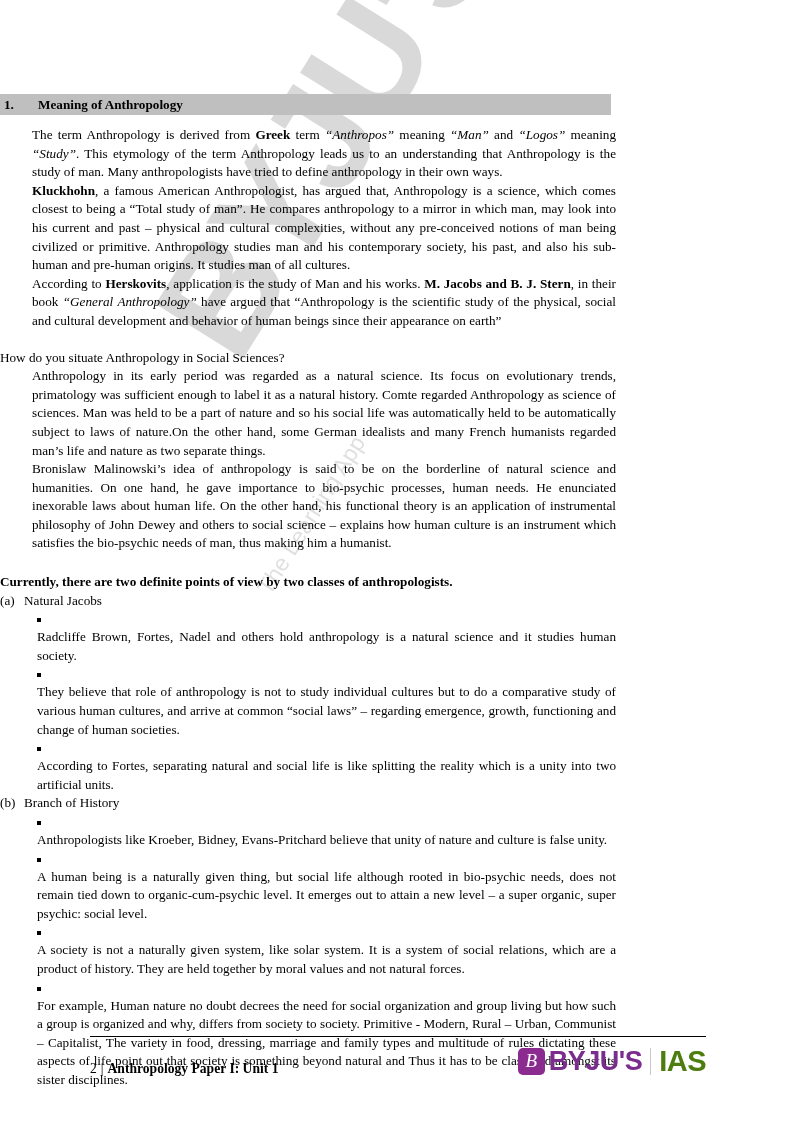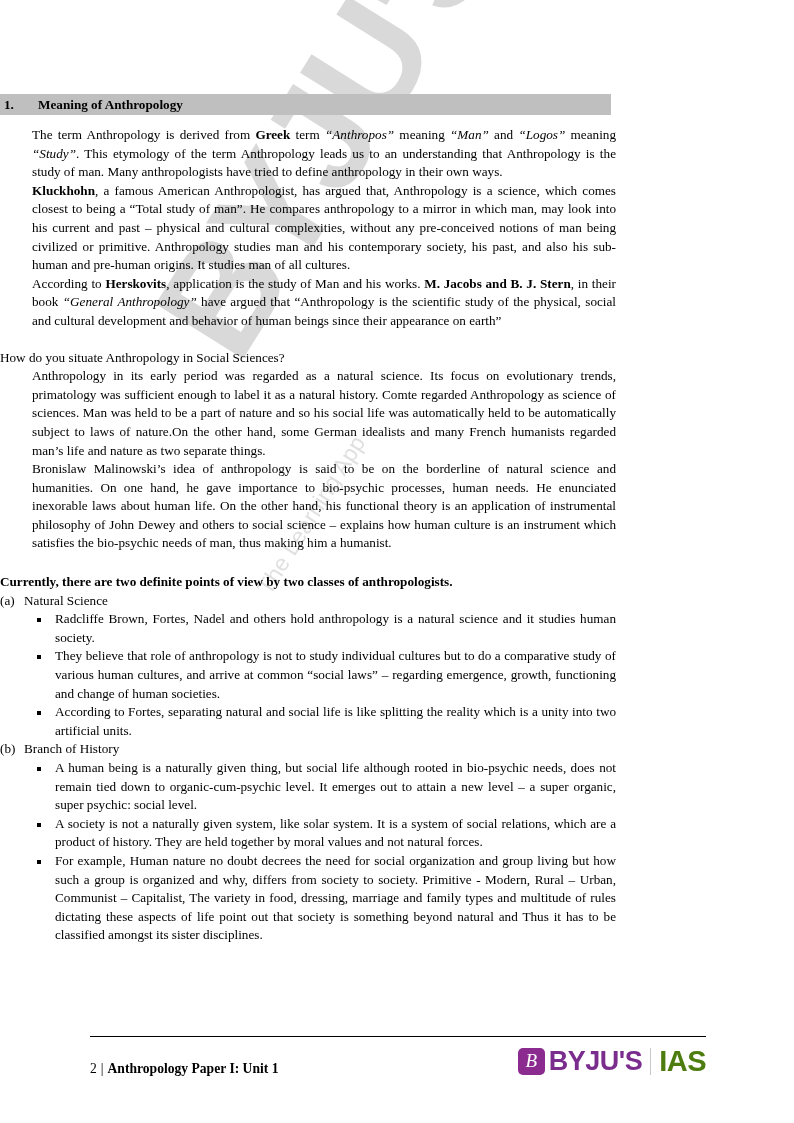--- a/index.html
+++ b/index.html
@@ -140,20 +140,21 @@
     margin: 0;
     padding: 0;
     list-style: none;
   }
   ul.bullets > li {
     display: flex;
     font-size: 13.2px;
     line-height: 18.6px;
     margin: 0;
     padding-left: 37px;
+    flex-direction: column;
   }
   .bullet-dot {
     flex: 0 0 18px;
     width: 18px;
     position: relative;
   }
   .bullet-dot::before {
     content: "";
     position: absolute;
     left: 0px;
@@ -276,21 +277,21 @@
     <p class="para">Anthropology in its early period was regarded as a natural science. Its focus on evolutionary trends, primatology was sufficient enough to label it as a natural history. Comte regarded Anthropology as science of sciences. Man was held to be a part of nature and so his social life was automatically held to be automatically subject to laws of nature.On the other hand, some German idealists and many French humanists regarded man’s life and nature as two separate things.</p>
 
     <p class="para">Bronislaw Malinowski’s idea of anthropology is said to be on the borderline of natural science and humanities. On one hand, he gave importance to bio-psychic processes, human needs. He enunciated inexorable laws about human life. On the other hand, his functional theory is an application of instrumental philosophy of John Dewey and others to social science – explains how human culture is an instrument which satisfies the bio-psychic needs of man, thus making him a humanist.</p>
 
     <div class="gap-lg"></div>
 
     <div class="bold-lead">Currently, there are two definite points of view by two classes of anthropologists.</div>
 
     <div class="alpha-item">
       <span class="alpha-marker">(a)</span>
-      <span class="alpha-label">Natural Science</span>
+      <span class="alpha-label">Natural Jacobs</span>
     </div>
     <ul class="bullets">
       <li>
           <span class="bullet-dot"></span>
           <span class="bullet-text">Radcliffe Brown, Fortes, Nadel and others hold anthropology is a natural science and it studies human society.</span>
         </li>
       <li>
           <span class="bullet-dot"></span>
           <span class="bullet-text">They believe that role of anthropology is not to study individual cultures but to do a comparative study of various human cultures, and arrive at common “social laws” – regarding emergence, growth, functioning and change of human societies.</span>
         </li>
@@ -298,20 +299,24 @@
           <span class="bullet-dot"></span>
           <span class="bullet-text">According to Fortes, separating natural and social life is like splitting the reality which is a unity into two artificial units.</span>
         </li>
     </ul>
 
     <div class="alpha-item">
       <span class="alpha-marker">(b)</span>
       <span class="alpha-label">Branch of History</span>
     </div>
     <ul class="bullets">
+      <li>
+          <span class="bullet-dot"></span>
+          <span class="bullet-text">Anthropologists like Kroeber, Bidney, Evans-Pritchard believe that unity of nature and culture is false unity.</span>
+        </li>
       <li>
           <span class="bullet-dot"></span>
           <span class="bullet-text">A human being is a naturally given thing, but social life although rooted in bio-psychic needs, does not remain tied down to organic-cum-psychic level. It emerges out to attain a new level – a super organic, super psychic: social level.</span>
         </li>
       <li>
           <span class="bullet-dot"></span>
           <span class="bullet-text">A society is not a naturally given system, like solar system. It is a system of social relations, which are a product of history. They are held together by moral values and not natural forces.</span>
         </li>
       <li>
           <span class="bullet-dot"></span>

